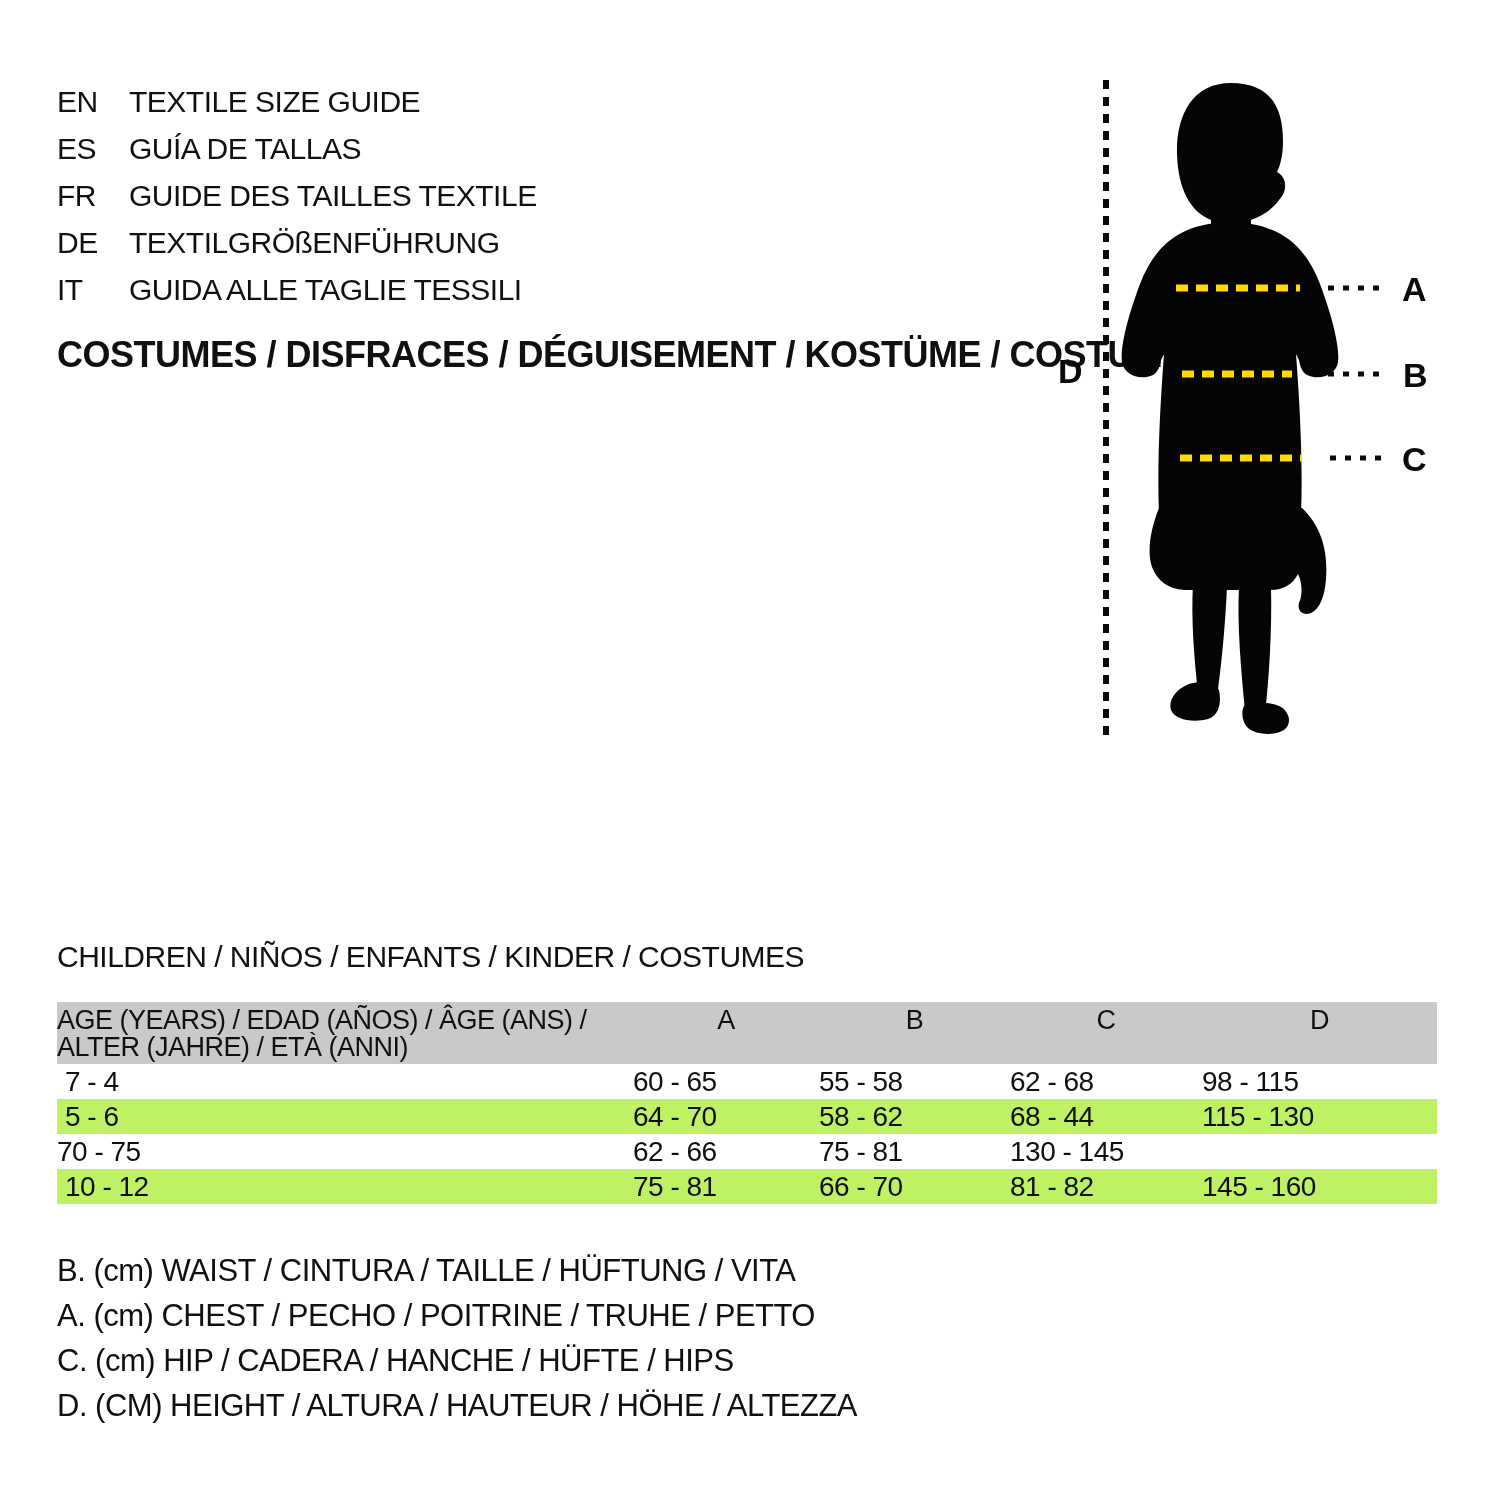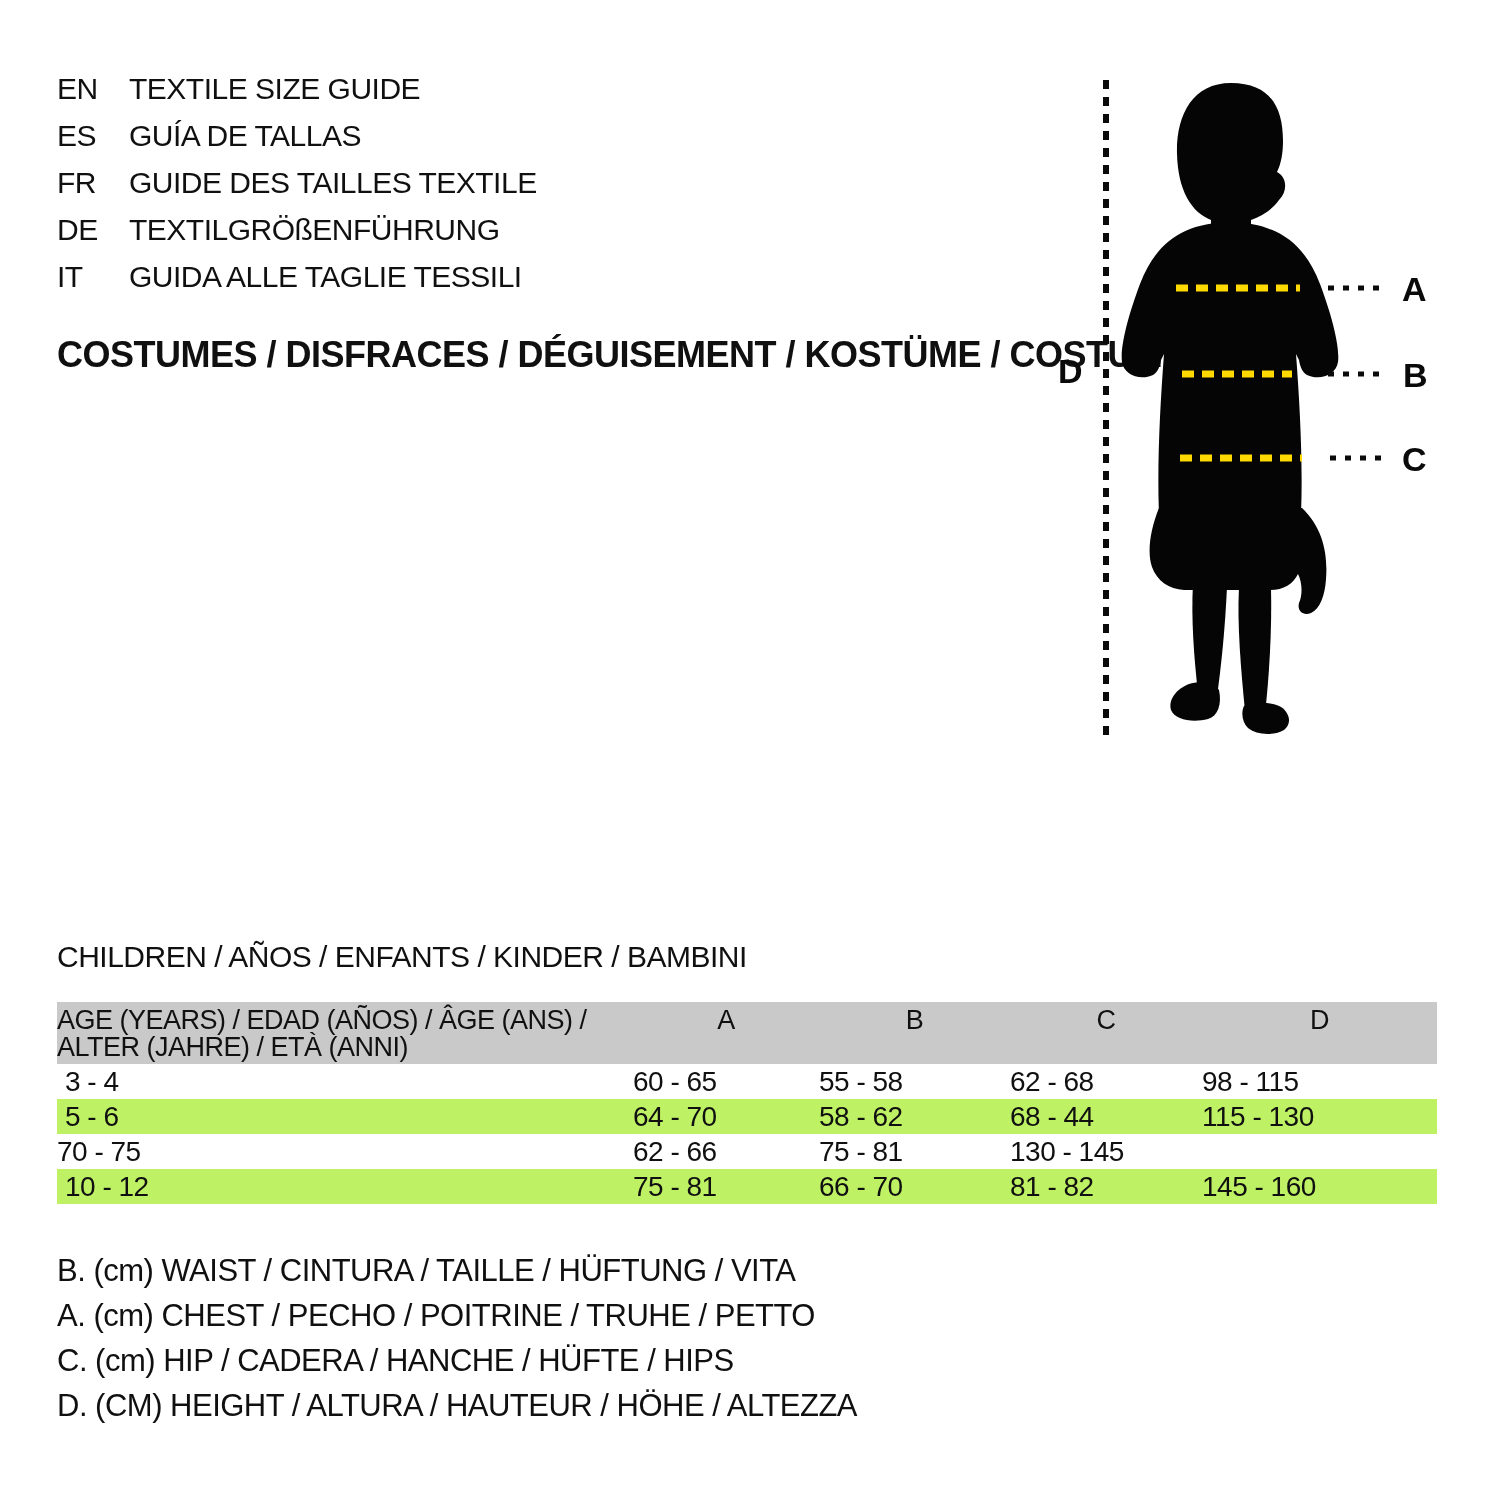--- a/index.html
+++ b/index.html
@@ -2,21 +2,21 @@
 <html><head>
 <meta charset="utf-8">
 <style>
   html,body{margin:0;padding:0;background:#ffffff;}
   .page{
     position:relative;width:1501px;height:1500px;background:#ffffff;overflow:hidden;
     font-family:"Liberation Sans", sans-serif;color:#101010;letter-spacing:-0.5px;
   }
   
   .langs{position:absolute;left:57px;top:72px;}
-  .lang-row{display:flex;height:47px;align-items:flex-start;font-size:30px;font-weight:500;}
+  .lang-row{display:flex;height:47px;align-items:flex-end;font-size:30px;font-weight:500;}
   .lang-code{width:72px;flex:0 0 72px;}
   
   .category{position:absolute;left:57px;top:334px;font-size:36px;font-weight:700;white-space:nowrap;}
   
   .figure{position:absolute;left:1030px;top:60px;width:471px;height:720px;}
   
   .section-title{position:absolute;left:57px;top:940px;font-size:30px;font-weight:500;white-space:nowrap;}
   .size-table{position:absolute;left:57px;top:1002px;width:1380px;font-weight:500;}
   .t-row{display:grid;grid-template-columns:576px 186px 191px 192px 235px;}
   .t-header{background:#c9c9c9;padding:5px 0 3px 0;font-size:27px;line-height:27px;}
@@ -121,35 +121,35 @@
       <line x1="298" y1="314" x2="353" y2="314" stroke="#0a0a0a" stroke-width="5" stroke-dasharray="6 9"></line>
       <line x1="300" y1="398" x2="353" y2="398" stroke="#0a0a0a" stroke-width="5" stroke-dasharray="6 9"></line>
 
       <text x="372" y="241" font-size="34" font-weight="700" fill="#0a0a0a">A</text>
       <text x="373" y="327" font-size="34" font-weight="700" fill="#0a0a0a">B</text>
       <text x="372" y="411" font-size="34" font-weight="700" fill="#0a0a0a">C</text>
       <text x="28" y="323" font-size="34" font-weight="700" fill="#0a0a0a">D</text>
     </svg>
   </div>
 
-  <div class="section-title">CHILDREN / AÑOS / ENFANTS / KINDER / BAMBINI</div>
+  <div class="section-title">CHILDREN / NIÑOS / ENFANTS / KINDER / COSTUMES</div>
 
   <div class="size-table">
     <div class="t-row t-header">
       <div class="age-h">
         <div>AGE (YEARS) / EDAD (AÑOS) / ÂGE (ANS) /</div>
         <div>ALTER (JAHRE) / ETÀ (ANNI)</div>
       </div>
       <div class="col-h">A</div>
       <div class="col-h">B</div>
       <div class="col-h">C</div>
       <div class="col-h">D</div>
     </div>
     <div class="t-row t-data">
-      <div class="age-c">3 - 4</div>
+      <div class="age-c">7 - 4</div>
       <div class="num-c">60 - 65</div>
       <div class="num-c">55 - 58</div>
       <div class="num-c">62 - 68</div>
       <div class="num-c">98 - 115</div>
     </div>
     <div class="t-row t-data alt">
       <div class="age-c">5 - 6</div>
       <div class="num-c">64 - 70</div>
       <div class="num-c">58 - 62</div>
       <div class="num-c">68 - 44</div>

